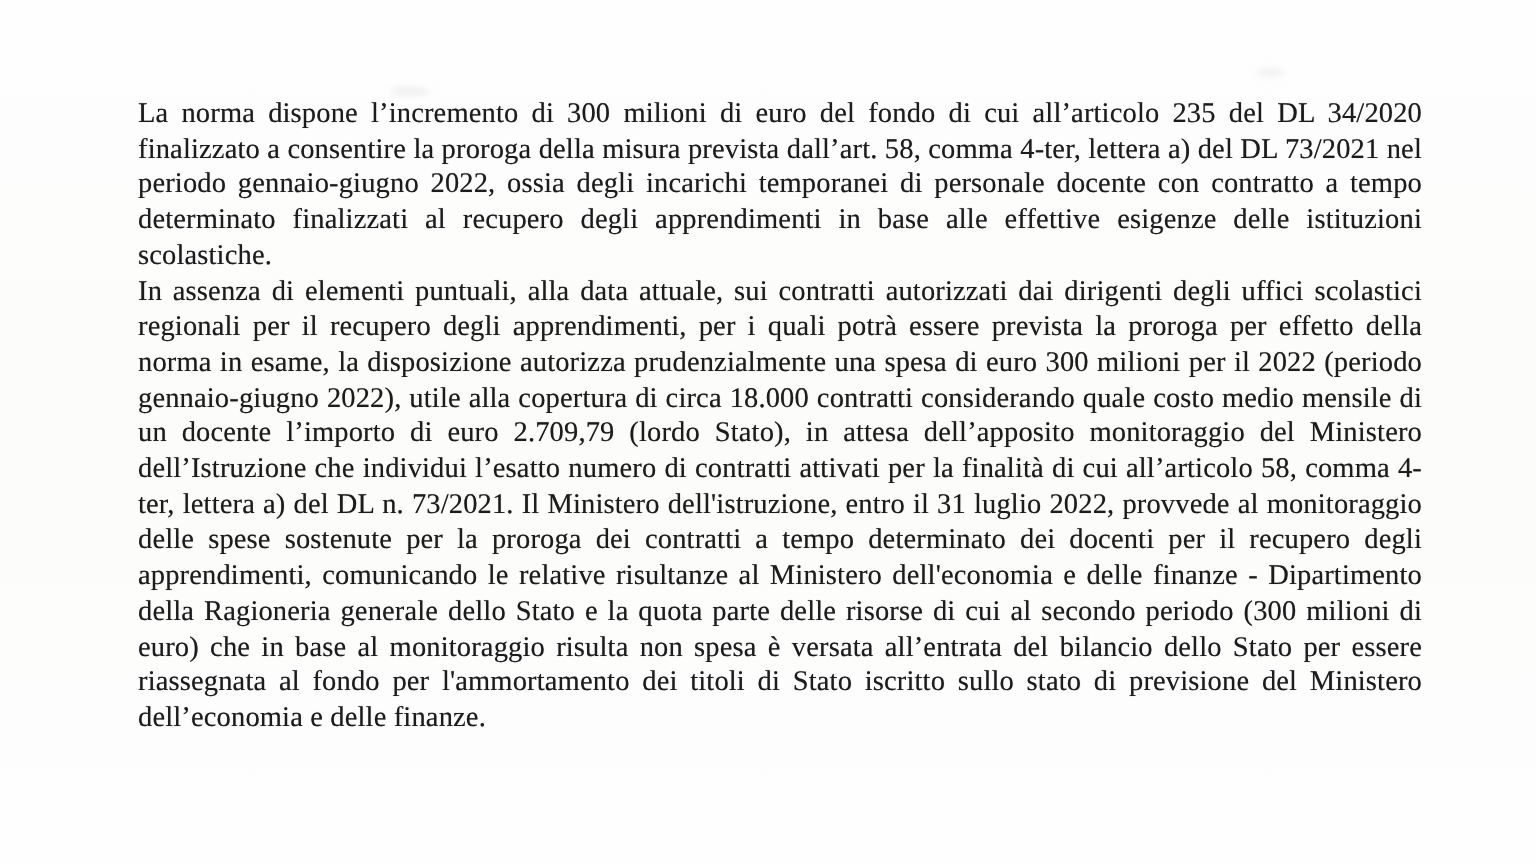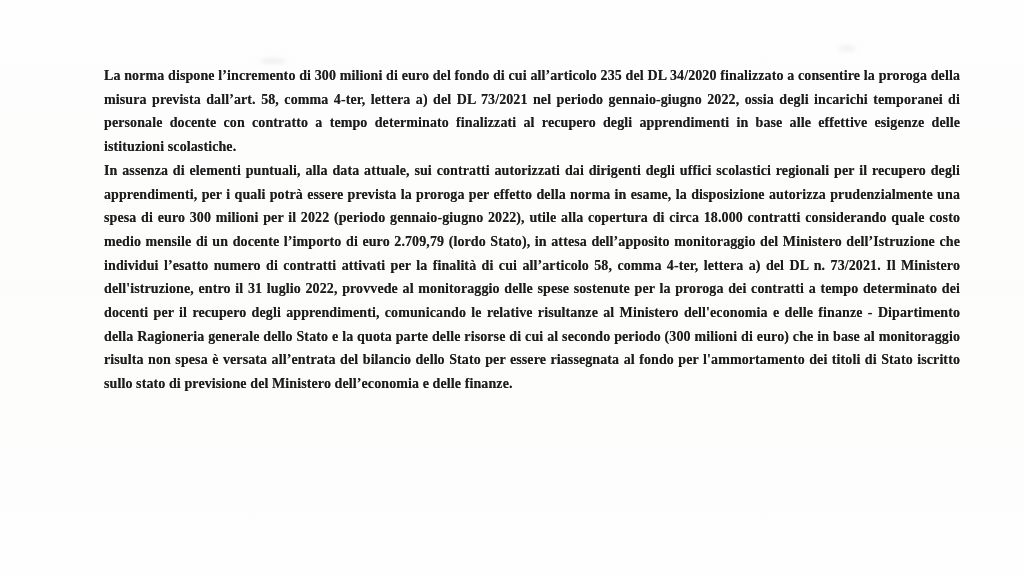--- a/index.html
+++ b/index.html
@@ -13,32 +13,31 @@
   .scan-page {
     position: absolute;
     left: 0;
     top: 0;
     width: 1024px;
     height: 576px;
     background: linear-gradient(180deg, #fefefe 0%, #fcfcfb 50%, #fefefe 100%);
   }
   .text-block {
     position: absolute;
-    left: 104px;
+    left: 92px;
     top: 64px;
     width: 856px;
     font-family: "Liberation Serif", "DejaVu Serif", serif;
-    font-size: 14px;
+    font-size: 19px;
     line-height: 23.7px;
     color: #1c1c1c;
     text-align: justify;
     
     text-shadow: 0 0 0.5px rgba(20, 20, 20, 0.55);
     letter-spacing: 0.1px;
-    font-weight: bold;
   }
   .text-block p {
     margin: 0;
     padding: 0;
   }
   
   .smudge {
     position: absolute;
     background: rgba(180, 180, 178, 0.18);
     border-radius: 50%;

